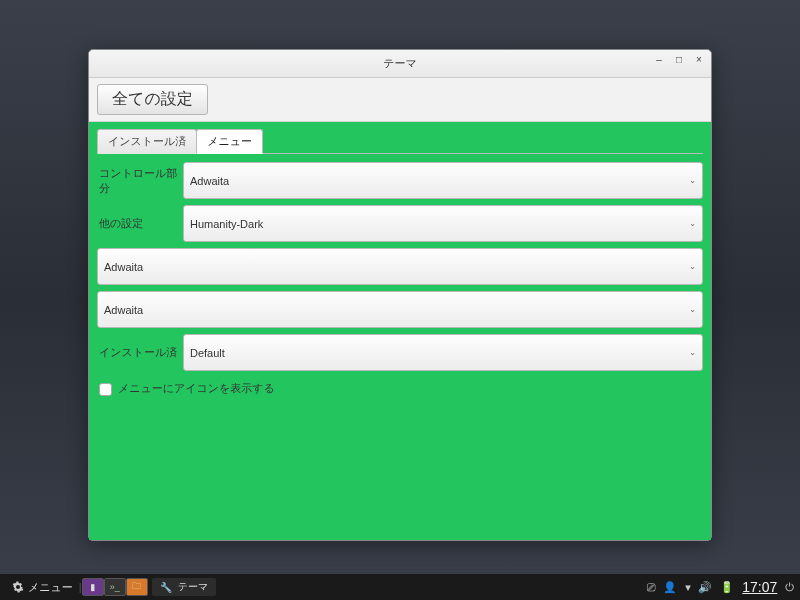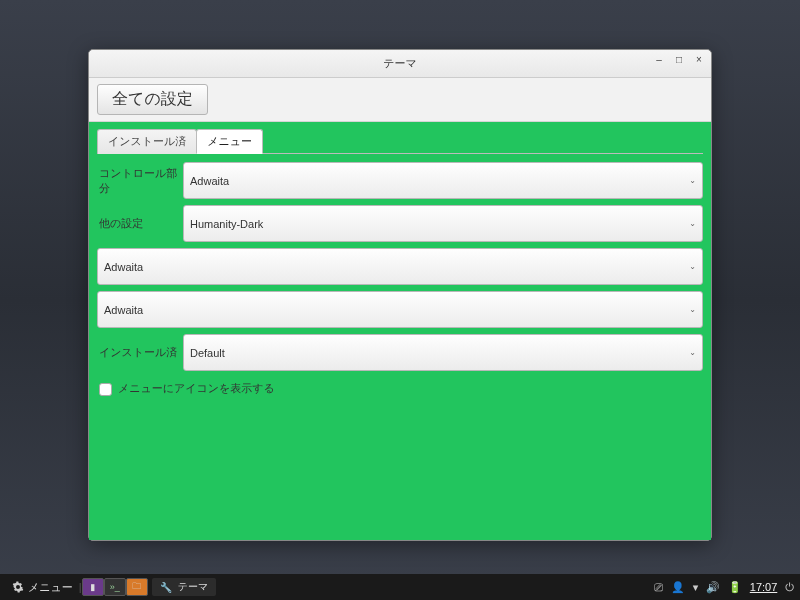--- a/index.html
+++ b/index.html
@@ -34,21 +34,21 @@
 .taskbar { position: absolute; bottom: 0; left: 0; right: 0; height: 26px; background: #1a1a1a; display: flex; align-items: center; padding: 0 6px; color: #ddd; font-size: 11px; }
 .taskbar-left { display: flex; align-items: center; gap: 0; }
 .menu-btn { display: flex; align-items: center; gap: 4px; padding: 2px 6px; cursor: pointer; }
 .launcher-icon { width: 22px; height: 18px; background: #333; border: 1px solid #555; border-radius: 2px; cursor: pointer; display: flex; align-items: center; justify-content: center; font-size: 9px; }
 .launcher-purple { background: #6a3a8a; }
 .launcher-orange { background: #d87a2a; }
 .task-item { display: flex; align-items: center; gap: 4px; padding: 2px 8px; background: #2c2c2c; border-radius: 2px; margin-left: 4px; cursor: pointer; font-size: 10px; }
 .task-icon { width: 14px; height: 14px; display: inline-flex; align-items: center; justify-content: center; font-size: 10px; }
 .taskbar-right { margin-left: auto; display: flex; align-items: center; gap: 8px; font-size: 10px; }
 .tray-icon { cursor: pointer; font-size: 11px; color: #ccc; }
-.clock { font-size: 11px; color: #eee; text-decoration: underline; }
+.clock { font-size: 14px; color: #eee; text-decoration: underline; }
 .gear-icon { width: 12px; height: 12px; }
 </style>
 </head>
 <body>
 
 <div class="window">
   <div class="titlebar">
     <span class="titlebar-title">テーマ</span>
     <div class="window-controls">
       <span>–</span>

